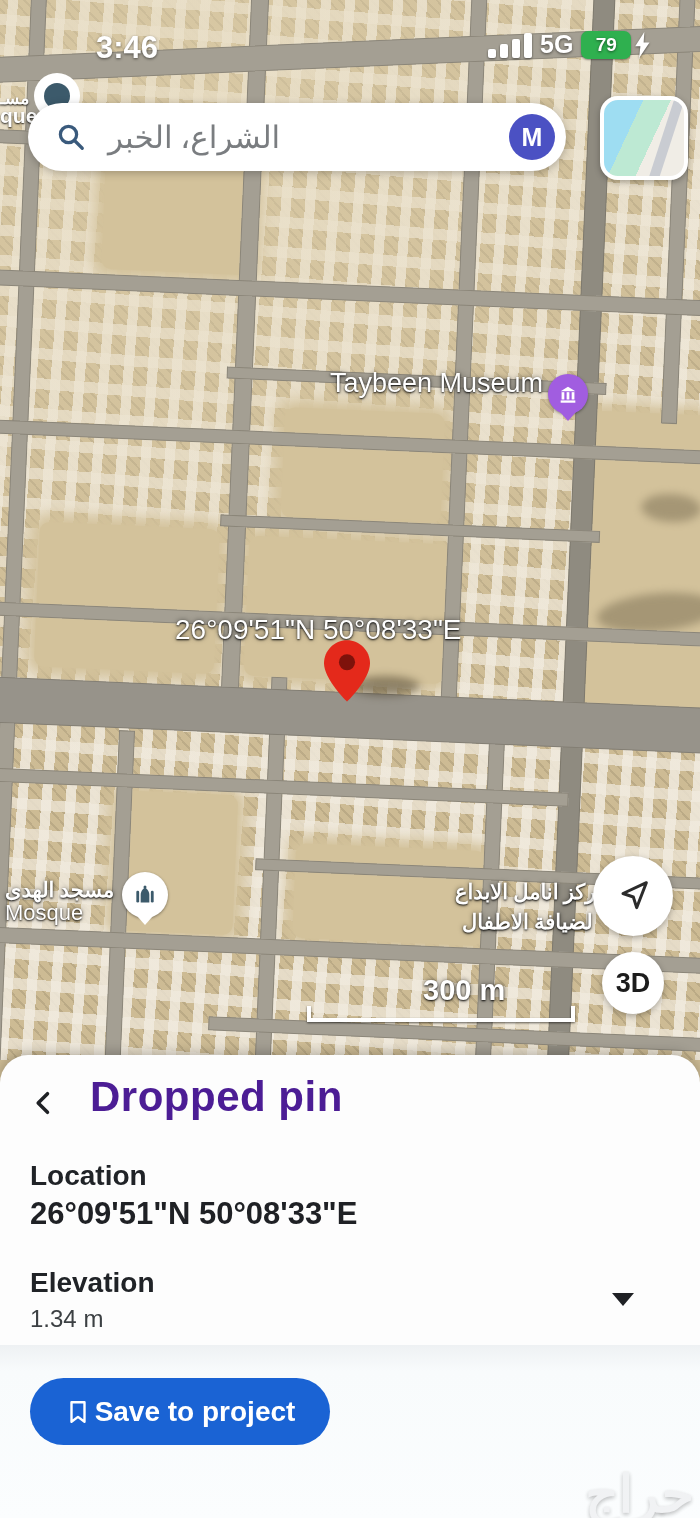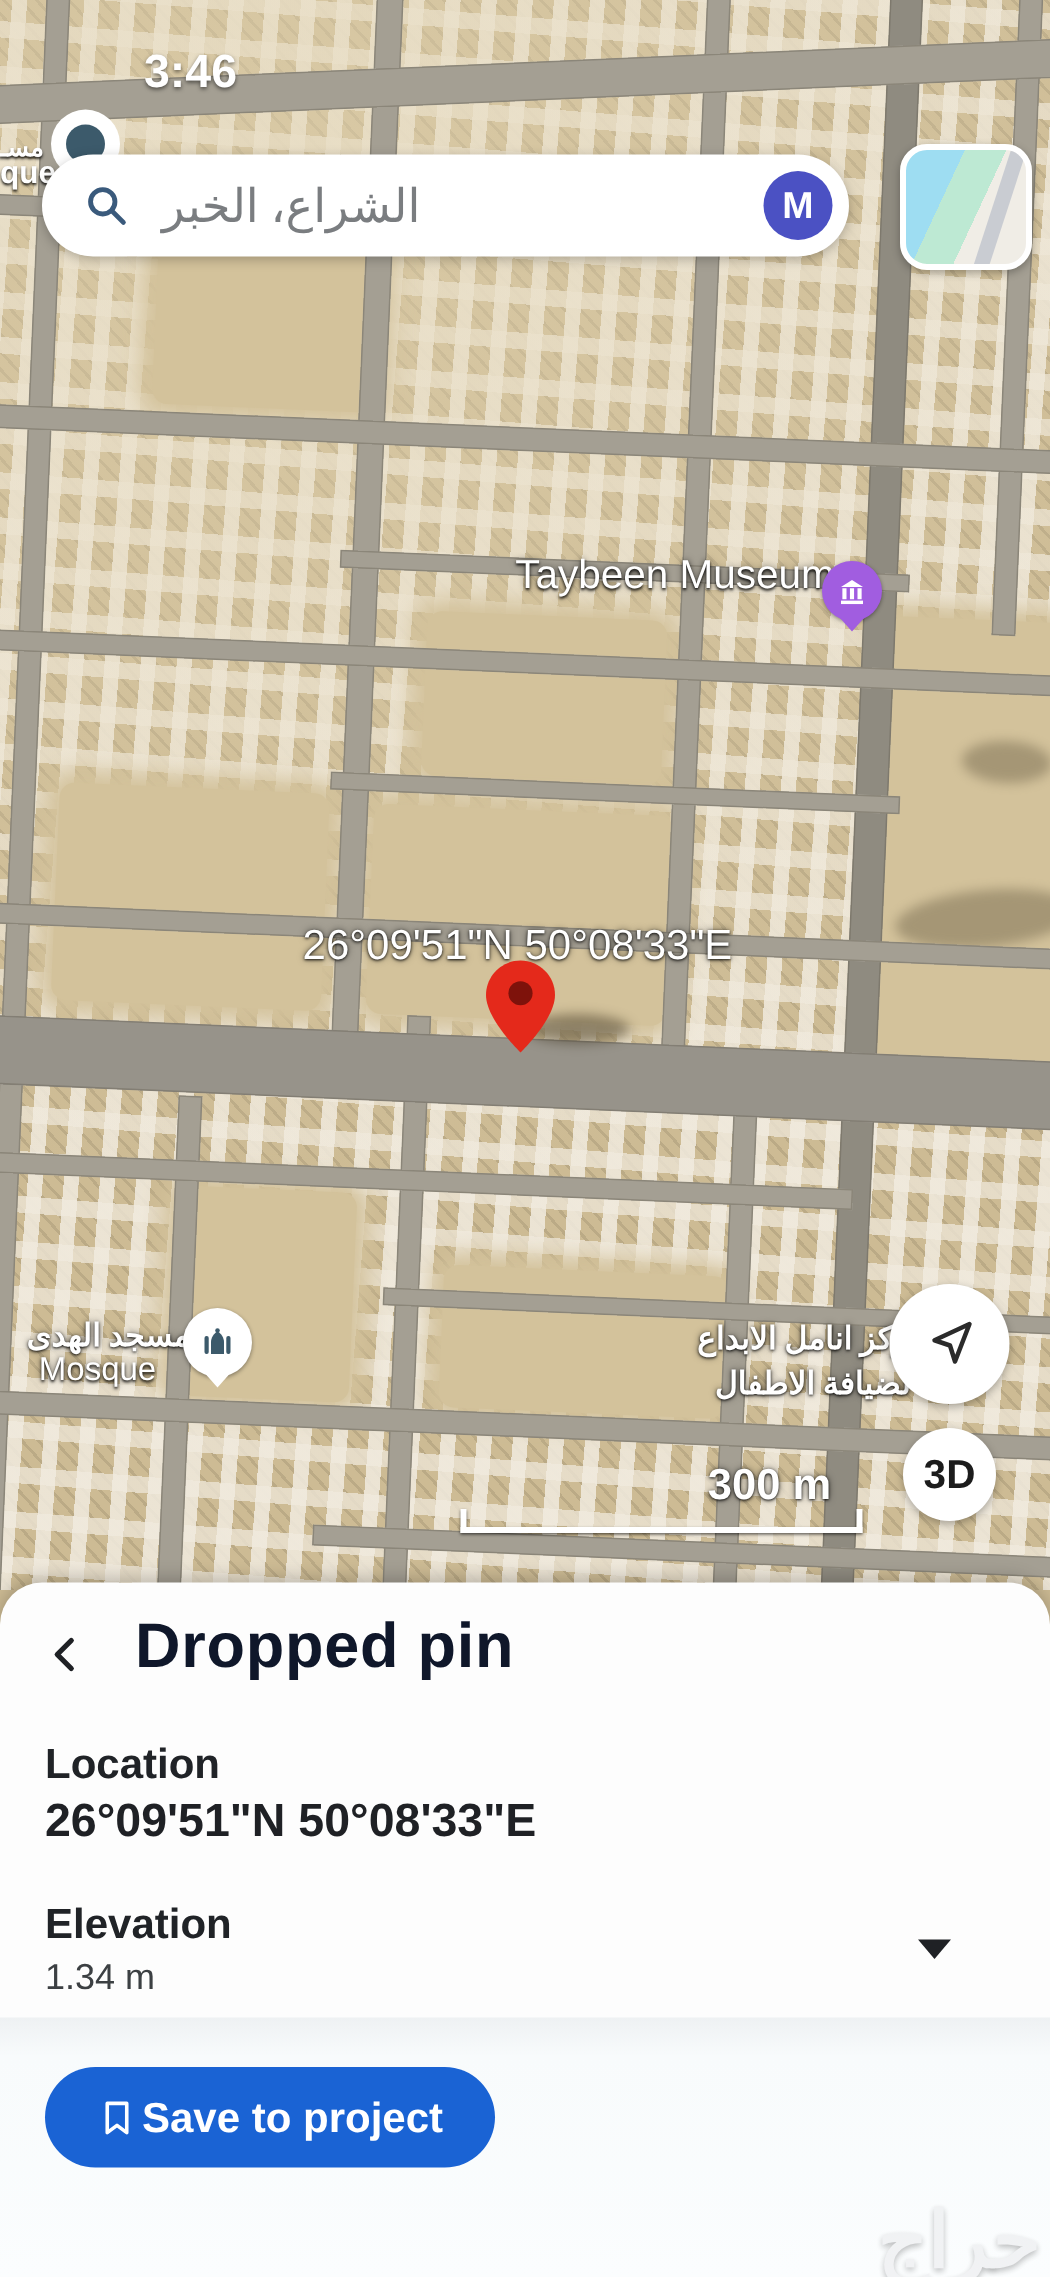--- a/index.html
+++ b/index.html
@@ -18,21 +18,21 @@
       repeating-linear-gradient(92deg, rgba(241,235,223,.85) 0 10px, rgba(0,0,0,0) 10px 24px),
       repeating-linear-gradient(2deg, rgba(236,228,212,.8) 0 11px, rgba(0,0,0,0) 11px 30px),
       repeating-linear-gradient(45deg, rgba(92,82,60,.16) 0 2px, rgba(0,0,0,0) 2px 8px);
   }
   .lot{position:absolute;background:#d3c29b;border-radius:10px;box-shadow:0 0 14px 8px #d3c29b;}
   .blob{position:absolute;background:#6e6248;opacity:.45;border-radius:50%;filter:blur(4px);}
   .road{position:absolute;background:#a49f93;box-shadow:inset 0 0 0 1px rgba(95,90,74,.35);}
   .road.wide{background:#97938a;}
   .road.dark{background:#8f8b80;}
 
-  .map-label{position:absolute;color:#fff;font-weight:600;text-align:center;
+  .map-label{position:absolute;color:#fff;font-weight:600;
     text-shadow:0 1px 2px rgba(0,0,0,.9),0 0 5px rgba(0,0,0,.55);white-space:nowrap;}
 
   
   .poi-pin{position:absolute;display:flex;align-items:center;justify-content:center;border-radius:50%;}
   .poi-pointer{position:absolute;left:50%;bottom:-7px;transform:translateX(-50%);width:0;height:0;
     border-left:8px solid transparent;border-right:8px solid transparent;}
   .circle-btn{position:absolute;background:#fff;border-radius:50%;
     box-shadow:0 2px 6px rgba(0,0,0,.3);display:flex;align-items:center;justify-content:center;}
 
   
@@ -65,21 +65,21 @@
   #avatar{width:46px;height:46px;margin-right:11px;background:#4b51c3;border-radius:50%;
     display:flex;align-items:center;justify-content:center;color:#fff;font-size:25px;font-weight:700;}
   #minimap{position:absolute;left:600px;top:96px;width:88px;height:84px;border-radius:18px;z-index:20;
     border:4px solid #fff;box-sizing:border-box;overflow:hidden;box-shadow:0 2px 6px rgba(0,0,0,.3);
     background:linear-gradient(115deg,#9eddf2 0 34%,#bde9d3 34% 58%,#f0ede6 58%);}
   #minimap .mm-road{position:absolute;left:54px;top:-10px;width:10px;height:120px;background:#c9ccd2;transform:rotate(18deg);}
 
   
   #sheet{position:absolute;left:0;top:1055px;width:700px;height:463px;background:#fdfdfd;
     border-radius:28px 28px 0 0;z-index:40;box-shadow:0 -3px 12px rgba(0,0,0,.22);}
-  #sheet-title{position:absolute;left:90px;top:18px;font-size:42px;font-weight:700;color:#0f172a;letter-spacing:.5px;}
+  #sheet-title{position:absolute;left:90px;top:18px;font-size:42px;font-weight:700;color:#4c1d95;letter-spacing:.5px;}
   #back-btn{position:absolute;left:22px;top:26px;width:44px;height:44px;display:flex;align-items:center;justify-content:center;}
   .field-label{position:absolute;left:30px;font-size:28px;font-weight:700;color:#202327;}
   .field-value-strong{position:absolute;left:30px;font-size:31px;font-weight:700;color:#1f2125;}
   .field-value{position:absolute;left:30px;font-size:24px;color:#3c4043;}
   #elev-caret{position:absolute;left:612px;top:238px;width:0;height:0;
     border-left:11px solid transparent;border-right:11px solid transparent;border-top:13px solid #1f2125;}
   #sheet-footer{position:absolute;left:0;top:290px;width:700px;height:173px;
     background:linear-gradient(#eef1f3,#f8fbfc 26px,#fbfdfe);}
   #save-btn{position:absolute;left:30px;top:33px;width:300px;height:67px;border-radius:34px;background:#1a63d4;
     display:flex;align-items:center;justify-content:center;gap:4px;color:#fff;font-size:28px;font-weight:700;}
@@ -178,20 +178,35 @@
     <div id="scale-bracket"></div>
 
     <div id="partial-poi">
         <span class="dome"></span>
       </div>
     <div class="partial-label ar" style="left:0;top:88px;font-size:17px">مسـ</div>
     <div class="partial-label" style="left:0;top:104px;font-size:21px">que</div>
   </div>
 
   <div id="status-time">3:46</div>
+  <div id="status-right">
+    <span class="sig-bars">
+      <span style="height:9px"></span>
+        <span style="height:14px"></span>
+        <span style="height:19px"></span>
+        <span style="height:25px"></span>
+    </span>
+    <span id="net-label">5G</span>
+    <span id="battery">
+      <span>79</span>
+    </span>
+    <svg id="bolt" width="16" height="26" viewBox="0 0 12 20">
+      <path d="M7 0 L0 11 h4 L3 20 L11 8 h-4.5 Z" fill="#fff"></path>
+    </svg>
+  </div>
 
   <div id="searchbar">
     <svg width="30" height="30" viewBox="0 0 24 24" style="margin-left:28px">
       <circle cx="10" cy="10" r="6.5" fill="none" stroke="#3a5a7c" stroke-width="2.6"></circle>
       <line x1="15" y1="15" x2="21" y2="21" stroke="#3a5a7c" stroke-width="2.6" stroke-linecap="round"></line>
     </svg>
     <span id="search-query" class="ar">الشراع، الخبر</span>
     <span id="avatar">
       <span>M</span>
     </span>

